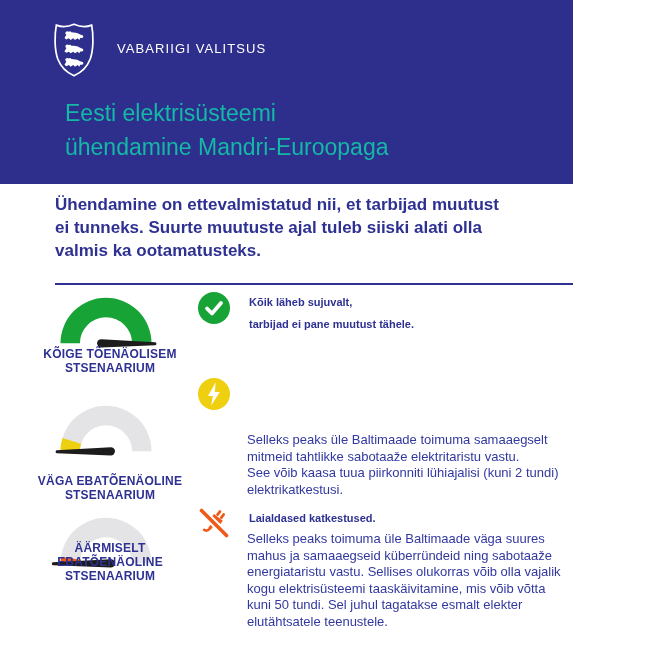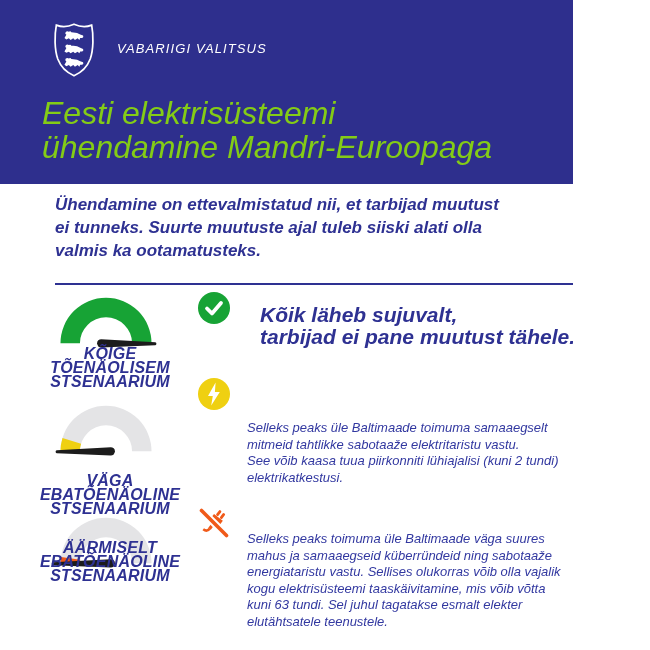--- a/index.html
+++ b/index.html
@@ -2,62 +2,60 @@
 <html><head>
 <meta charset="utf-8">
 <style>
   html,body{margin:0;padding:0;}
   .page{
     position:relative;
     width:573px;height:650px;
     background:#ffffff;
     font-family:"Liberation Sans", sans-serif;
     overflow:hidden;
-    font-style:italic;
   }
   
   .header{
     position:absolute;left:0;top:0;width:650px;height:184px;
     background:#2E2F8D;
   }
   .logo{position:absolute;left:53px;top:21px;width:42px;height:57px;}
   .org-name{
     position:absolute;left:117px;top:41px;
     color:#ffffff;font-size:13px;letter-spacing:1.1px;
     text-transform:uppercase;font-weight:500;
   }
   .title{
-    position:absolute;left:42px;top:96px;width:560px;
-    color:#84cc16;font-size:32px;line-height:34px;font-weight:400;
+    position:absolute;left:65px;top:96px;width:560px;
+    color:#14b8a6;font-size:23px;line-height:34px;font-weight:400;
     white-space:pre-line;
   }
   
   .intro{
     position:absolute;left:55px;top:193px;width:560px;
     color:#2E3192;font-size:17px;line-height:23px;font-weight:700;
     white-space:pre-line;
   }
   .rule{
     position:absolute;left:55px;top:283px;width:540px;height:2px;
     background:#2E3192;
   }
   
   .gauge-svg{position:absolute;left:50px;width:112px;height:55px;overflow:visible;}
   .gauge-label{
     position:absolute;left:30px;width:160px;
-    color:#2E3192;font-size:16px;line-height:14px;font-weight:700;
+    color:#2E3192;font-size:12px;line-height:14px;font-weight:700;
     text-align:center;text-transform:uppercase;letter-spacing:.2px;
     white-space:pre-line;
   }
   .badge{position:absolute;left:198px;width:32px;height:32px;}
   .heading{
-    position:absolute;left:260px;width:370px;
-    color:#2E3192;font-size:21px;line-height:22px;font-weight:700;
+    position:absolute;left:249px;width:370px;
+    color:#2E3192;font-size:11px;line-height:22px;font-weight:700;
     white-space:pre-line;
-    margin-top:13px;
   }
   .body-text{
     position:absolute;left:247px;width:370px;
     color:#3238A0;font-size:13px;line-height:16.5px;font-weight:400;
     white-space:pre-line;
   }
 </style>
 </head>
 <body>
 
@@ -109,21 +107,21 @@
     <path d="M11 52 A48 48 0 0 1 13.1 38 L32.7 44 A27.5 27.5 0 0 0 31.5 52 Z" fill="#EFD011"></path>
     <path d="M64 47.6 A4.4 4.4 0 0 1 64 56.4 L7 54.1 A1.7 1.7 0 0 1 7 50.9 Z" fill="#1C1C1C"></path>
   </svg>
   <div class="gauge-label" style="top:474px">Väga ebatõenäoline
 stsenaarium</div>
 
   <svg class="badge" style="top:378px" viewBox="0 0 32 32">
     <circle cx="16" cy="16" r="16" fill="#EFD011"></circle>
     <path d="M17.6 4.5 L10 18 H14.8 L13.2 27.5 L21.8 14 H16.9 Z" fill="#FFFFFF"></path>
   </svg>
-  <div class="body-text" style="top:420px">Selleks peaks üle Baltimaade toimuma samaaegselt
+  <div class="body-text" style="top:432px">Selleks peaks üle Baltimaade toimuma samaaegselt
 mitmeid tahtlikke sabotaaže elektritaristu vastu.
 See võib kaasa tuua piirkonniti lühiajalisi (kuni 2 tundi)
 elektrikatkestusi.</div>
 
   <svg class="gauge-svg" style="top:514px" viewBox="0 0 118 58">
     <path d="M11 52 A48 48 0 0 1 107 52 L86.5 52 A27.5 27.5 0 0 0 31.5 52 Z" fill="#E4E4E6"></path>
     <path d="M11 52 A48 48 0 0 1 11.5 45.3 L31.8 48.2 A27.5 27.5 0 0 0 31.5 52 Z" fill="#F05A19"></path>
     <path d="M64 47.6 A4.4 4.4 0 0 1 64 56.4 L3 54.1 A1.7 1.7 0 0 1 3 50.9 Z" fill="#1C1C1C"></path>
   </svg>
   <div class="gauge-label" style="top:541px">Äärmiselt
@@ -134,20 +132,21 @@
     <g transform="rotate(38 16 16)" fill="#F05A19">
       <rect x="12.2" y="2" width="2.8" height="6.5" rx="1.3"></rect>
       <rect x="17" y="2" width="2.8" height="6.5" rx="1.3"></rect>
       <path d="M10.4 8.8 h11.2 v4.6 a5.6 5.6 0 0 1 -5.6 5.6 a5.6 5.6 0 0 1 -5.6 -5.6 Z"></path>
       <rect x="14.4" y="18.6" width="3.2" height="4.6"></rect>
       <path d="M16 23 q0.4 4.4 -4.6 4.6" fill="none" stroke-width="2.6" stroke="#F05A19"></path>
     </g>
     <line x1="3.5" y1="3.5" x2="28.5" y2="28.5" stroke="#FFFFFF" stroke-width="7.5"></line>
     <line x1="3.5" y1="3.5" x2="28.5" y2="28.5" stroke-width="3.6" stroke-linecap="round" stroke="#F05A19"></line>
   </svg>
+  <div class="heading" style="top:507px">Laialdased katkestused.</div>
   <div class="body-text" style="top:531px">Selleks peaks toimuma üle Baltimaade väga suures
 mahus ja samaaegseid küberründeid ning sabotaaže
 energiataristu vastu. Sellises olukorras võib olla vajalik
 kogu elektrisüsteemi taaskäivitamine, mis võib võtta
-kuni 63 tundi. Sel juhul tagatakse esmalt elekter
+kuni 50 tundi. Sel juhul tagatakse esmalt elekter
 elutähtsatele teenustele.</div>
 
 </div>
 
 </body></html>

